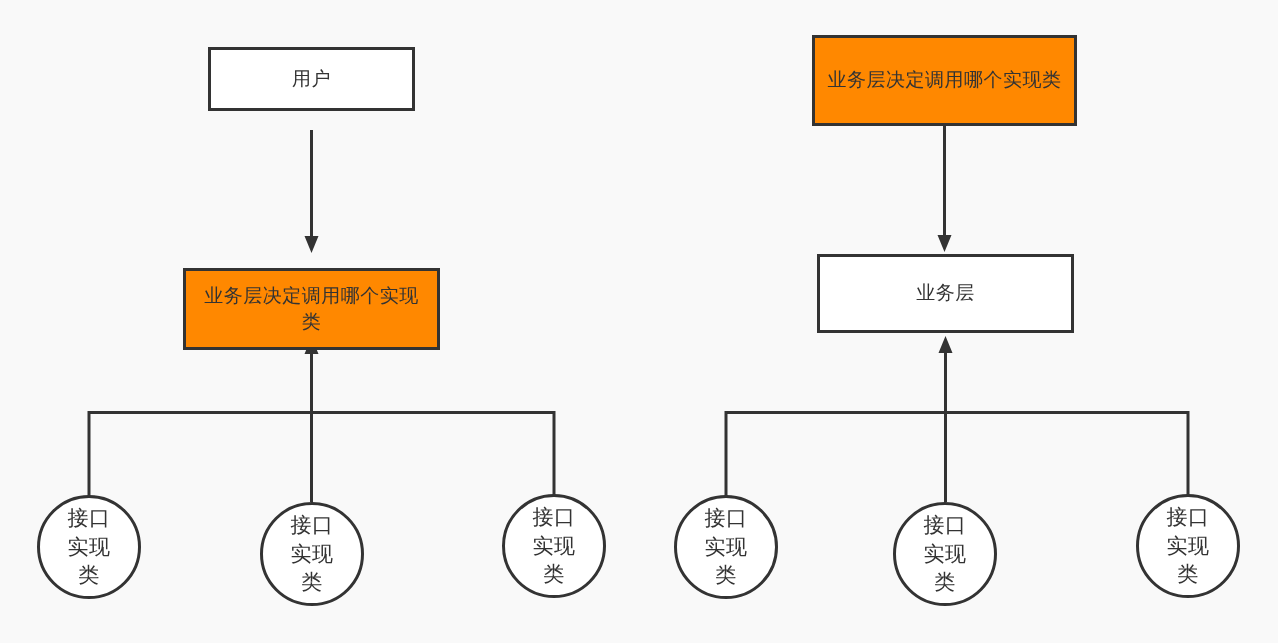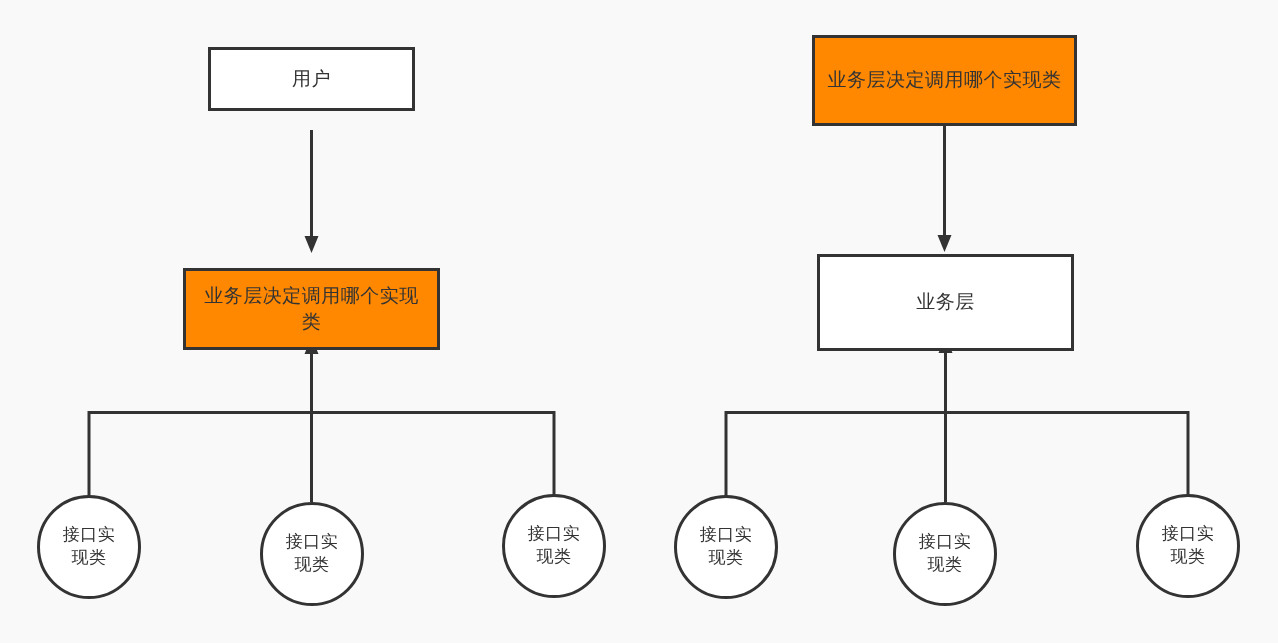--- a/index.html
+++ b/index.html
@@ -28,21 +28,21 @@
     text-align:center;
     letter-spacing:0.5px;
     line-height:1.38;
   }
   .rect{background:var(--node-fill);font-size:19px;}
   .rect.orange{background:var(--orange);}
   .circle{
     background:var(--node-fill);
     border-radius:50%;
     width:104px;height:104px;
-    font-size:17px;
+    font-size:21px;
   }
   .node span{display:inline-block;word-break:break-all;}
   .wrap-narrow{max-width:222px;}
   .circle span{max-width:62px;line-height:1.35;}
 </style>
 </head>
 <body>
 
 <div class="stage">
 
@@ -80,21 +80,21 @@
     <span>接口实现类</span>
   </div>
   <div class="node circle" style="left:502px;top:494px">
     <span>接口实现类</span>
   </div>
 
   <div class="node rect orange" style="left:812px;top:35px;width:265px;height:91px">
     <span>业务层决定调用哪个实现类</span>
   </div>
 
-  <div class="node rect" style="left:817px;top:254px;width:257px;height:97px">
+  <div class="node rect" style="left:817px;top:254px;width:257px;height:79px">
     <span>业务层</span>
   </div>
 
   <div class="node circle" style="left:674px;top:495px">
     <span>接口实现类</span>
   </div>
   <div class="node circle" style="left:893px;top:502px">
     <span>接口实现类</span>
   </div>
   <div class="node circle" style="left:1136px;top:494px">

